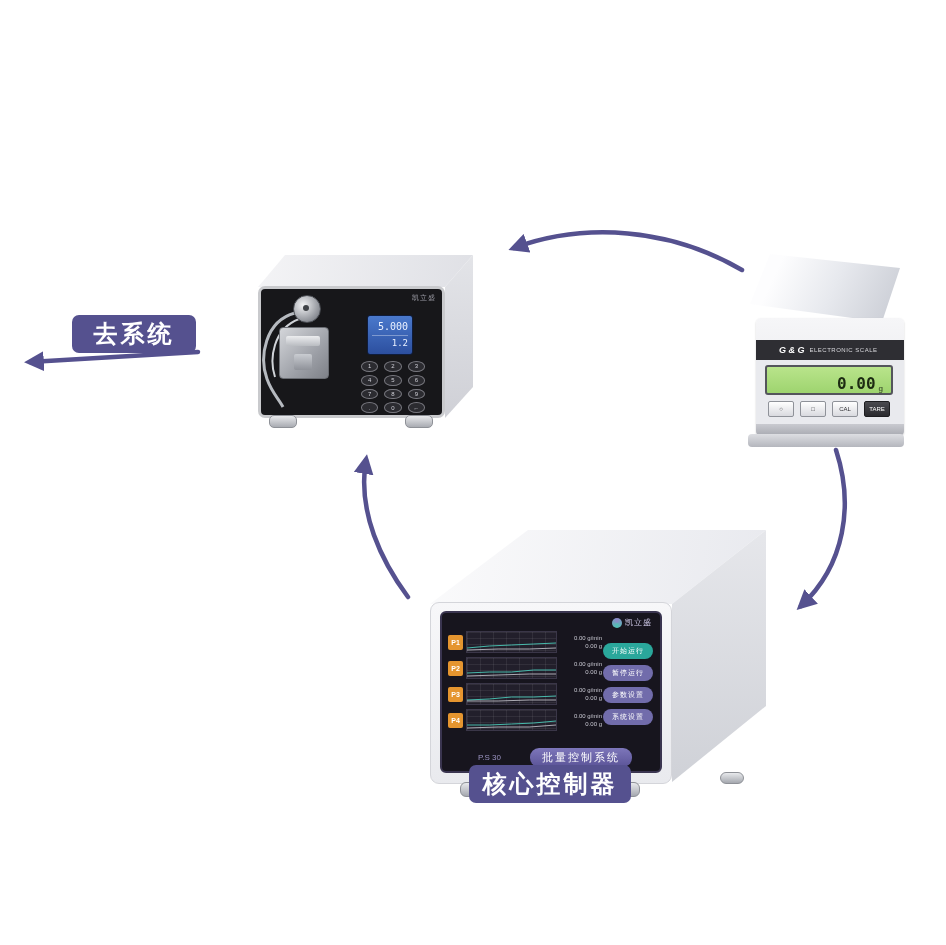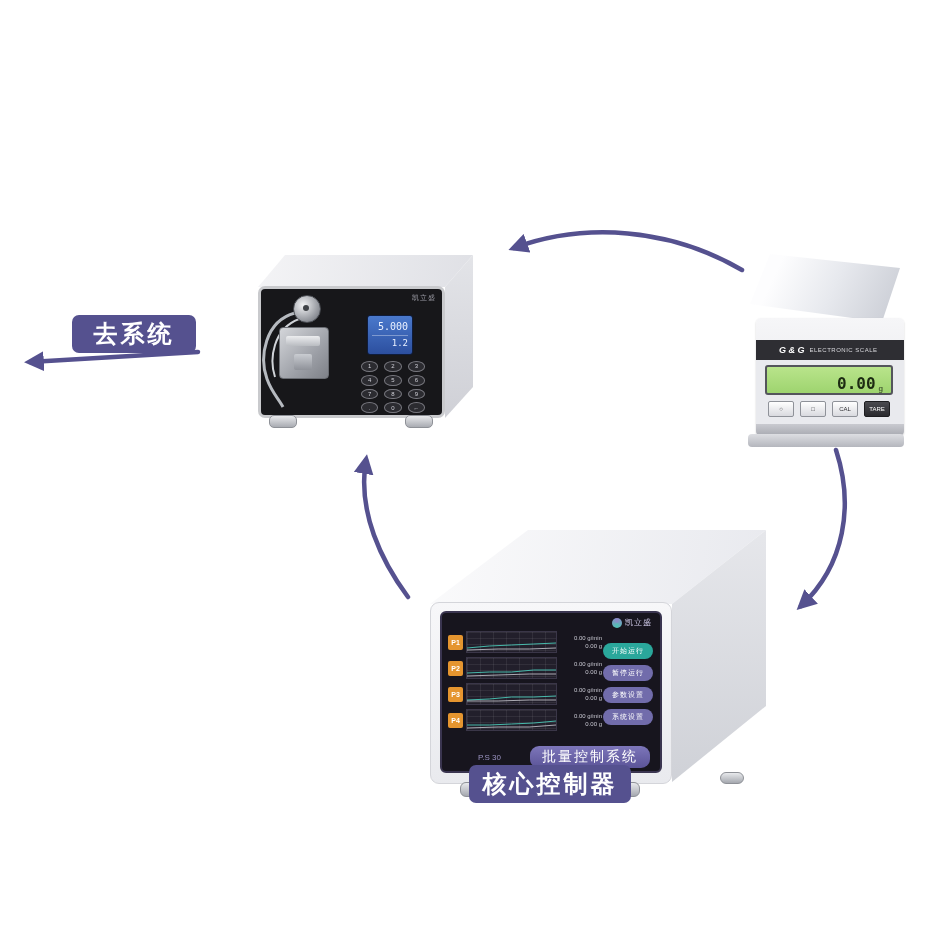--- a/index.html
+++ b/index.html
@@ -100,21 +100,21 @@
       repeating-linear-gradient(to right, rgba(255,255,255,.07) 0 1px, transparent 1px 13px),
       repeating-linear-gradient(to bottom, rgba(255,255,255,.07) 0 1px, transparent 1px 6px);}
   .ch-chart svg{position:absolute;left:0;top:0;width:100%;height:100%;}
   .ch-vals{width:42px;display:flex;flex-direction:column;justify-content:center;}
   .ch-vals span{color:#c9c9d2;font-size:6px;line-height:8px;text-align:right;white-space:nowrap;}
   .ctl-btns{position:absolute;right:7px;top:30px;width:50px;}
   .ctl-btn{height:16px;border-radius:8px;margin-bottom:6px;display:flex;align-items:center;justify-content:center;
     color:#fff;font-size:7px;letter-spacing:1px;}
   .ctl-bottom{position:absolute;left:8px;bottom:5px;width:206px;height:18px;display:flex;align-items:center;margin-left:28px;}
   .ctl-model{color:#9a93c0;font-size:8px;width:52px;}
-  .ctl-pill{background:linear-gradient(#7d76ba,#5b5498);border-radius:9px;color:#fff;font-size:14px;
+  .ctl-pill{background:linear-gradient(#7d76ba,#5b5498);border-radius:9px;color:#fff;font-size:11px;
     padding:2px 12px;letter-spacing:2px;}
   .ctl-foot{position:absolute;width:32px;height:13px;border-radius:6px;top:262px;
     background:linear-gradient(#e8e9ec,#a5a8af);border:1px solid #8e9197;}
   .ctl-foot.side{width:22px;height:10px;top:252px;left:300px;}
 </style>
 </head>
 <body>
 
 <div class="canvas">
 

